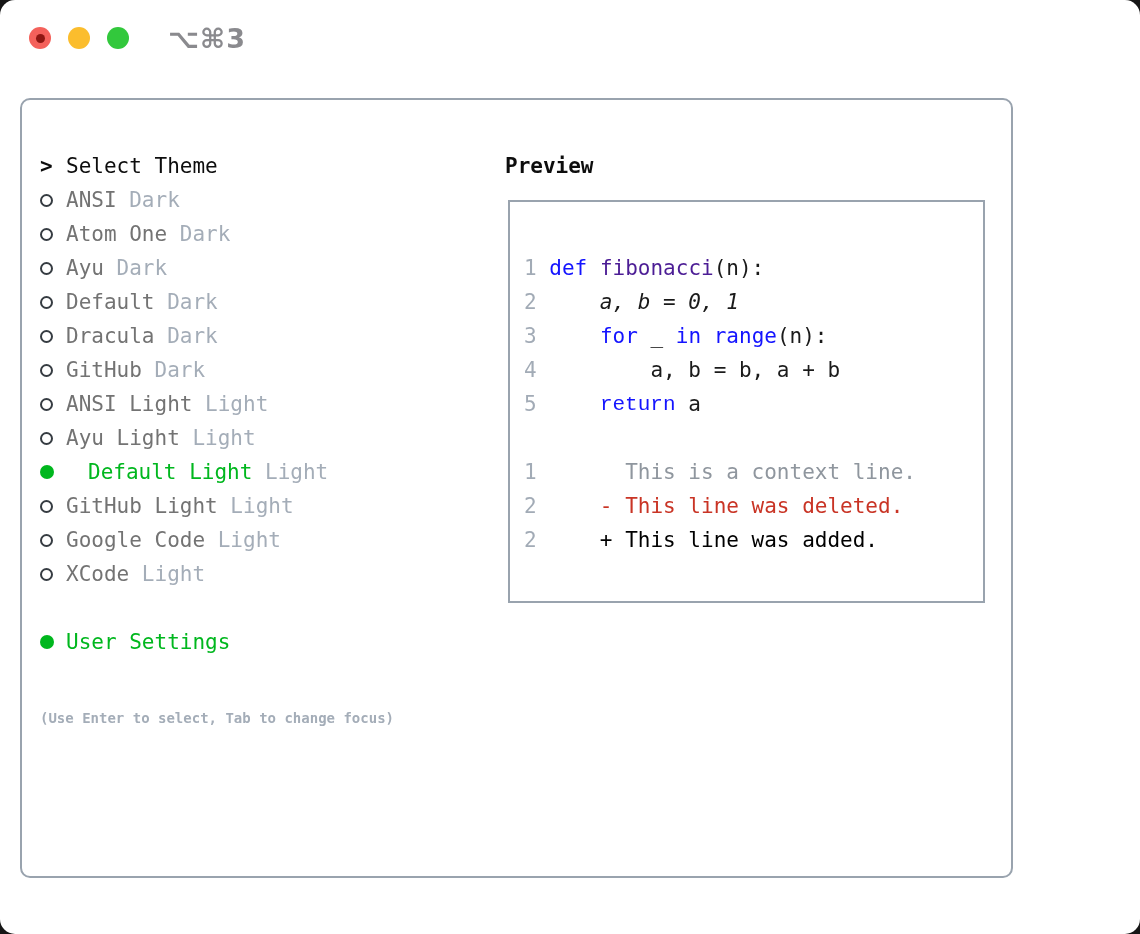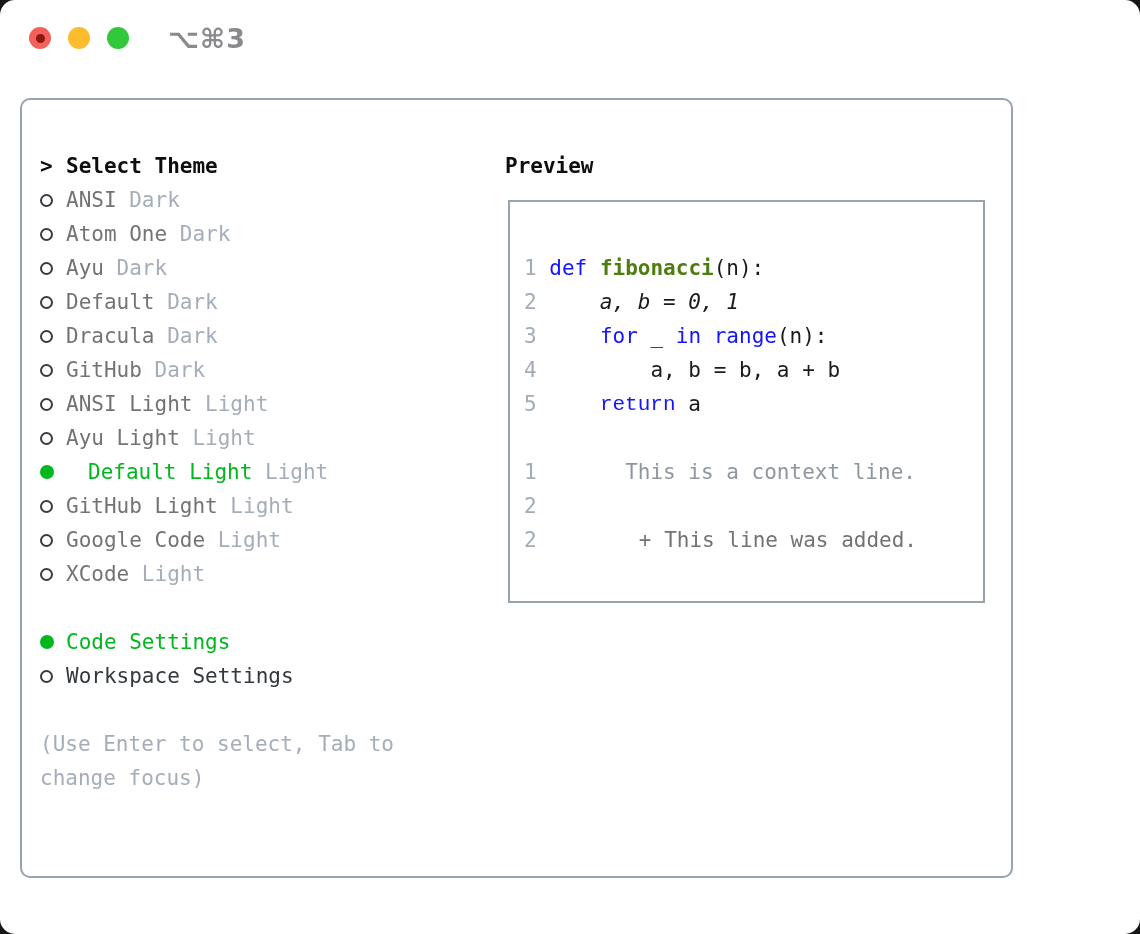--- a/index.html
+++ b/index.html
@@ -22,30 +22,30 @@
   }
   
   .panel {
     position:absolute; left:20px; top:98px; width:993px; height:780px;
     border:2px solid #99a3ae; border-radius:10px; background:#fff;
   }
   .left-col { position:absolute; left:18px; top:49px; }
   .row { height:34px; display:flex; align-items:center; font-size:21px; white-space:pre; }
   .marker { display:inline-flex; width:26px; align-items:center; flex:0 0 26px; }
   .cursor { font-weight:bold; color:#0d0d0d; }
-  .picker-title { font-weight:bold; color:#0d0d0d; }
+  .picker-title { font-weight:normal; color:#0d0d0d; }
   .ring { width:13px; height:13px; border-radius:50%; border:2px solid #363c42; }
   .dot-filled { width:14px; height:14px; border-radius:50%; }
   .item-name { color:#737373; }
   .item-variant { color:#a4adb8;text-align:right; }
   .apply-title { color:#0d0d0d; }
   .opt-label { color:#33383e; }
   .spacer-row { height:34px; }
   .help {
-    margin-top:0; width:420px; font-size:21px; line-height:34px; color:#a4adb8;
+    margin-top:8px; width:420px; font-size:14px; line-height:34px; color:#a4adb8;font-weight:bold;
   }
   
   .preview-title {
     position:absolute; left:483px; top:49px; height:34px; display:flex; align-items:center;
     font-size:21px; font-weight:bold; color:#0d0d0d;
   }
   .preview-box {
     position:absolute; left:486px; top:100px; width:477px; height:403px;
     border:2px solid #99a3ae; background:#fff; padding:49px 10px 0 14px; overflow:hidden;
   }
@@ -85,40 +85,39 @@
           <div class="row"><span class="marker"><span class="dot-filled" style="background: rgb(0, 183, 30);"></span></span><span class="item-name" style="color: rgb(0, 183, 30); margin-left: 22px;">Default Light</span><span class="item-variant"> Light</span></div>
           <div class="row"><span class="marker"><span class="ring"></span></span><span class="item-name">GitHub Light</span><span class="item-variant"> Light</span></div>
           <div class="row"><span class="marker"><span class="ring"></span></span><span class="item-name">Google Code</span><span class="item-variant"> Light</span></div>
           <div class="row"><span class="marker"><span class="ring"></span></span><span class="item-name">XCode</span><span class="item-variant"> Light</span></div>
         </div>
 
       <div class="spacer-row"></div>
 
 
       <div id="apply-list">
-          <div class="row"><span class="marker"><span class="dot-filled" style="background: rgb(0, 183, 30);"></span></span><span class="opt-label" style="color: rgb(0, 183, 30);">Code Settings</span></div>
-          <div class="row"><span class="marker"><span class="ring"></span></span><span class="opt-label">Workspace Settings</span></div>
+          <div class="row"><span class="marker"><span class="dot-filled" style="background: rgb(0, 183, 30);"></span></span><span class="opt-label" style="color: rgb(0, 183, 30);">User Settings</span></div>
         </div>
 
       <div class="spacer-row"></div>
 
       <div class="help">(Use Enter to select, Tab to change focus)</div>
     </div>
 
     <div class="preview-title">Preview</div>
 
     <div class="preview-box">
       <div id="code-lines">
-          <div class="pline"><span style="color: rgb(162, 171, 182);">1 </span><span style="color: rgb(20, 20, 255);">def</span><span style="color: rgb(26, 26, 26);"> </span><span style="color: #4d7c0f; font-weight: bold;">fibonacci</span><span style="color: rgb(26, 26, 26);">(n):</span></div>
+          <div class="pline"><span style="color: rgb(162, 171, 182);">1 </span><span style="color: rgb(20, 20, 255);">def</span><span style="color: rgb(26, 26, 26);"> </span><span style="color: #4c1d95;">fibonacci</span><span style="color: rgb(26, 26, 26);">(n):</span></div>
           <div class="pline"><span style="color: rgb(162, 171, 182);">2 </span><span style="color: rgb(26, 26, 26); font-style: italic;">    a, b = 0, 1</span></div>
           <div class="pline"><span style="color: rgb(162, 171, 182);">3 </span><span style="color: rgb(26, 26, 26);">    </span><span style="color: rgb(20, 20, 255);">for</span><span style="color: rgb(26, 26, 26);"> _ </span><span style="color: rgb(20, 20, 255);">in</span><span style="color: rgb(26, 26, 26);"> </span><span style="color: rgb(20, 20, 255);">range</span><span style="color: rgb(26, 26, 26);">(n):</span></div>
           <div class="pline"><span style="color: rgb(162, 171, 182);">4 </span><span style="color: rgb(26, 26, 26); text-align: right;">        a, b = b, a + b</span></div>
           <div class="pline"><span style="color: rgb(162, 171, 182);">5 </span><span style="color: rgb(26, 26, 26);">    </span><span style="color: rgb(20, 20, 255); font-family: Liberation Mono, monospace;">return</span><span style="color: rgb(26, 26, 26);"> a</span></div>
         </div>
       <div class="diff-block" id="diff-lines">
           <div class="pline"><span style="color: rgb(162, 171, 182);">1     </span><span style="color: rgb(143, 150, 158);">  This is a context line.</span></div>
-          <div class="pline"><span style="color: rgb(162, 171, 182);">2     </span></div>
-          <div class="pline"><span style="color: rgb(162, 171, 182);">2     </span><span style="color: #737373; margin-left: 39px;">+ This line was added.</span></div>
+          <div class="pline"><span style="color: rgb(162, 171, 182);">2     </span><span style="color: rgb(201, 52, 37);">- This line was deleted.</span></div>
+          <div class="pline"><span style="color: rgb(162, 171, 182);">2     </span><span style="color: #000000;">+ This line was added.</span></div>
         </div>
     </div>
 
   </div>
 </div>
 
 </body></html>

